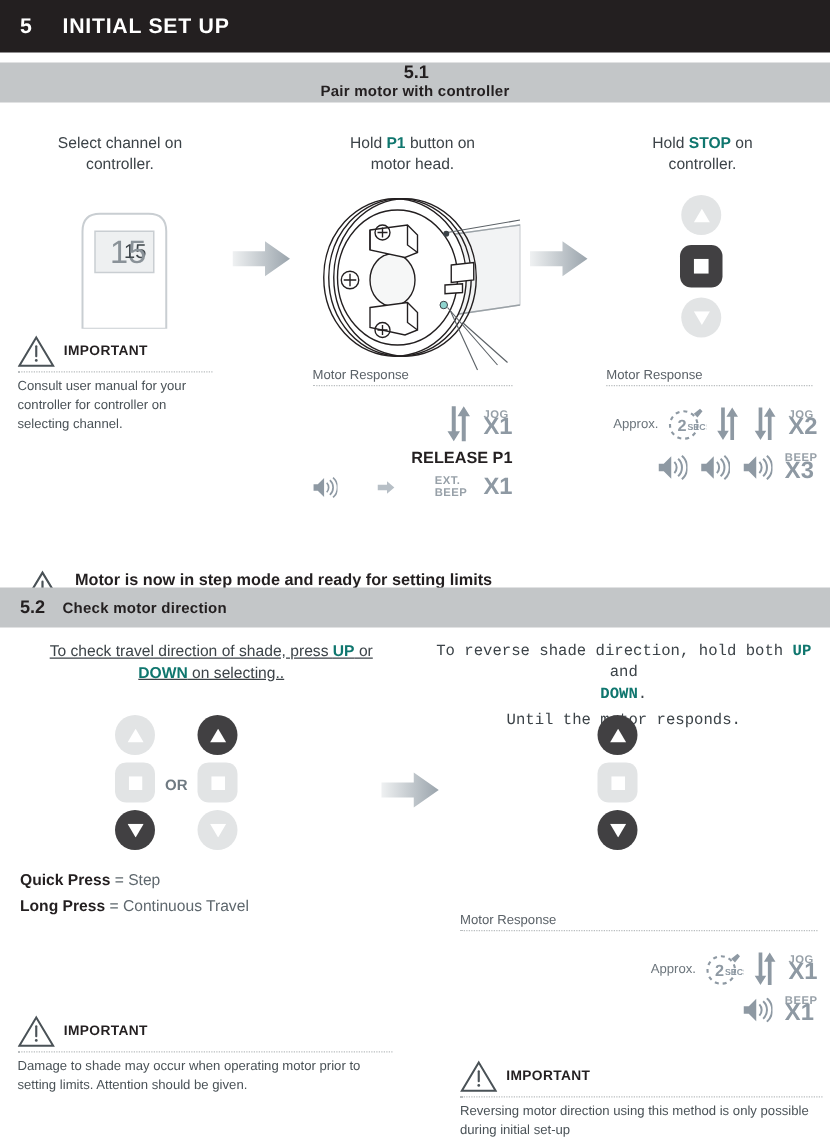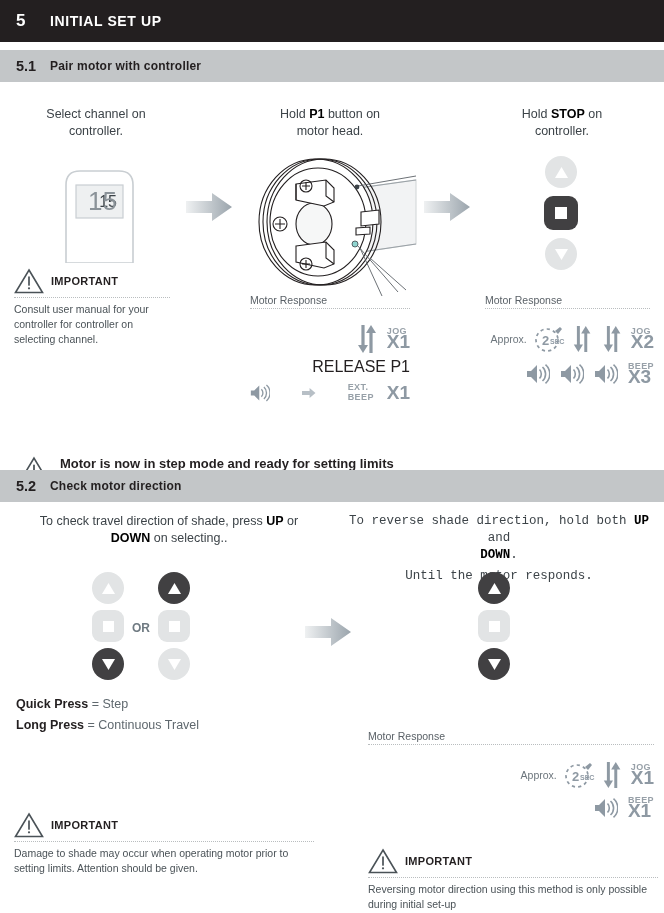--- a/index.html
+++ b/index.html
@@ -10,32 +10,32 @@
   }
   .page{position:relative;width:664px;height:913px;}
 
   
   .sec-black{
     position:absolute;left:0;top:0;width:664px;height:42px;
     background:#231f20;color:#ffffff;display:flex;align-items:center;
   }
   .sec-black .num{width:50px;text-align:left;padding-left:16px;
     font-size:17px;font-weight:bold;letter-spacing:.2px;box-sizing:border-box;}
-  .sec-black .ttl{font-size:14px;font-weight:bold;letter-spacing:.6px;}
+  .sec-black .ttl{font-size:17px;font-weight:bold;letter-spacing:.6px;}
 
   .sec-grey{
     position:absolute;left:0;width:664px;height:32px;
     background:#c3c6c8;color:#231f20;display:flex;align-items:center;
   }
   .sec-grey .num{width:50px;padding-left:16px;font-size:14.5px;font-weight:bold;box-sizing:border-box;}
   .sec-grey .ttl{font-size:12px;font-weight:bold;letter-spacing:.2px;}
 
   
   .cap{font-size:12.5px;line-height:17px;color:#3c4348;text-align:center;}
-  .cap b{font-weight:bold;color:#000000;}
+  .cap b{font-weight:bold;color:#0f766e;}
 
   
   .imp{position:absolute;}
   .imp .hd{display:flex;align-items:center;gap:7px;}
   .imp .lbl{font-size:11px;font-weight:bold;color:#231f20;letter-spacing:.3px;}
   .imp .rule{border-top:1.5px dotted #b9bdbf;margin-top:3px;}
   .imp .bd{font-size:10.5px;line-height:15px;color:#4a5257;margin-top:4px;}
   .warnsvg{display:block;}
 
   
@@ -47,21 +47,21 @@
   .mr .mrlabel{font-size:10.5px;color:#5a6167;}
   .mr .mrrule{border-top:1.5px dotted #b9bdbf;margin-top:2px;}
 
   .resprow{display:flex;align-items:center;justify-content:flex-end;gap:6px;}
   .count{display:flex;flex-direction:column;align-items:flex-start;line-height:1;}
   .count .k{font-size:9px;font-weight:bold;color:#97a0a8;letter-spacing:.4px;}
   .count .v{font-size:19px;font-weight:bold;color:#8e99a3;margin-top:-4px;}
   .countinline{display:flex;align-items:flex-end;}
   .countinline .k{font-size:9px;font-weight:bold;color:#97a0a8;letter-spacing:.4px;margin-bottom:2px;}
   .countinline .v{font-size:19px;font-weight:bold;color:#8e99a3;margin-left:1px;}
-  .release{font-size:16px;font-weight:normal;color:#231f20;text-align:right;}
+  .release{font-size:13px;font-weight:bold;color:#231f20;text-align:right;}
   .approx{font-size:10.5px;color:#6c757c;}
 
   
   .btn{display:flex;align-items:center;justify-content:center;}
   .btn.circle{border-radius:50%;}
   .btn.sq{border-radius:9px;}
   .btn.dark{background:#414042;}
   .btn.light{background:#e2e4e5;}
 
   .orlbl{font-size:12px;font-weight:bold;color:#6f7a82;}
@@ -75,21 +75,21 @@
 </head>
 <body>
 
 <div class="page">
 
   <div class="sec-black">
     <span class="num">5</span>
     <span class="ttl">INITIAL SET UP</span>
   </div>
 
-  <div class="sec-grey" style="top:50px;">
+  <div class="sec-grey" style="top:50px;flex-direction:column;">
     <span class="num">5.1</span>
     <span class="ttl">Pair motor with controller</span>
   </div>
 
   <div class="abs cap" style="left:16px;top:106px;width:160px;">
     <div>Select channel on</div>
     <div>controller.</div>
   </div>
 
   <div class="abs" style="left:62px;top:163px;">
@@ -323,21 +323,21 @@
       <circle cx="15" cy="20.3" r="1.1" fill="#4a5257"></circle>
     </svg>
     <span class="txt">Motor is now in step mode and ready for setting limits</span>
   </div>
 
   <div class="sec-grey" style="top:470px;">
     <span class="num">5.2</span>
     <span class="ttl">Check motor direction</span>
   </div>
 
-  <div class="abs cap" style="left:14px;top:513px;width:310px;">
+  <div class="abs cap" style="left:14px;top:513px;width:310px;text-decoration:underline;">
     <div>
       <span>To check travel direction of shade, press </span><b>UP</b><span> or</span>
     </div>
     <div>
       <b>DOWN</b><span> on selecting..</span>
     </div>
   </div>
 
   <div class="abs" style="left:92px;top:572px;display:flex;flex-direction:column;align-items:center;gap:6px;">
     <div class="btn circle light" style="width:32px;height:32px;">

